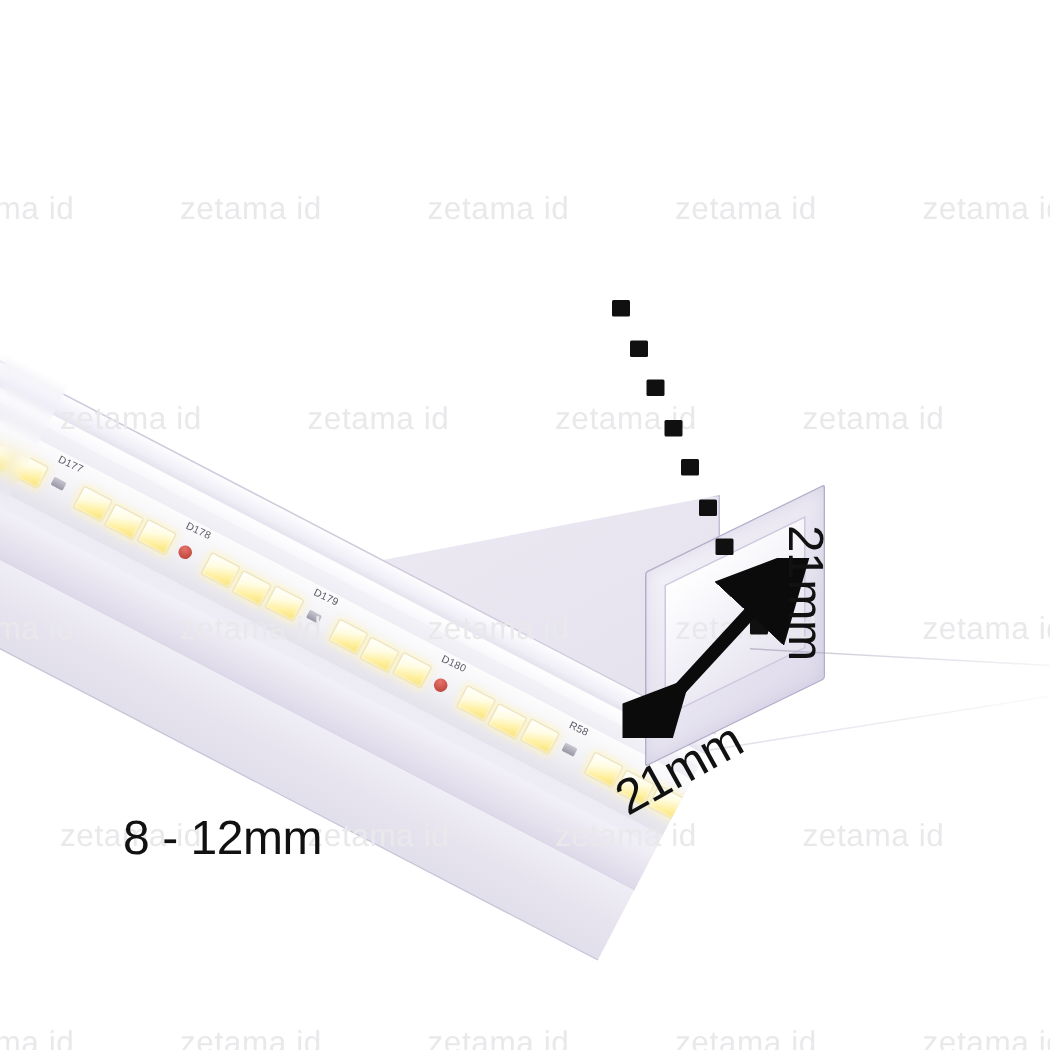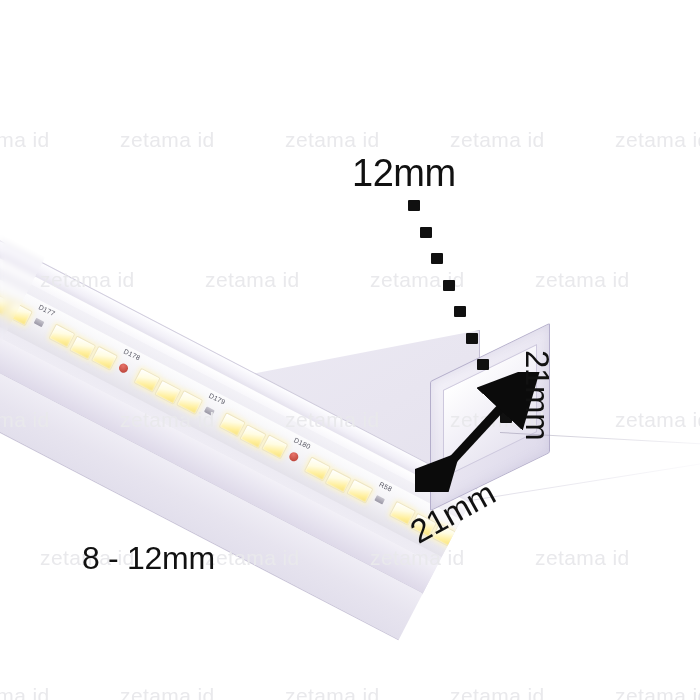--- a/index.html
+++ b/index.html
@@ -327,21 +327,20 @@
       <marker id="ah" markerWidth="7" markerHeight="7" refX="3.2" refY="3.5" orient="auto" markerUnits="strokeWidth">
         <path d="M0,0 L7,3.5 L0,7 z" fill="#0b0b0b"></path>
       </marker>
       <marker id="ah2" markerWidth="7" markerHeight="7" refX="3.2" refY="3.5" orient="auto" markerUnits="strokeWidth">
         <path d="M0,0 L7,3.5 L0,7 z" fill="#0b0b0b"></path>
       </marker>
     </defs>
     <line x1="22" y1="105" x2="104" y2="16" stroke="#0b0b0b" stroke-width="9" marker-start="url(#ah2)" marker-end="url(#ah)"></line>
   </svg>
 
-  <div class="label" id="lbl-12mm">12mm</div>
 
 
   <div class="label" id="lbl-range">8 - 12mm</div>
 
   <div class="label" id="lbl-21mm-v">21mm</div>
 
   <div class="label" id="lbl-21mm-d">21mm</div>
 
 </div>
 

